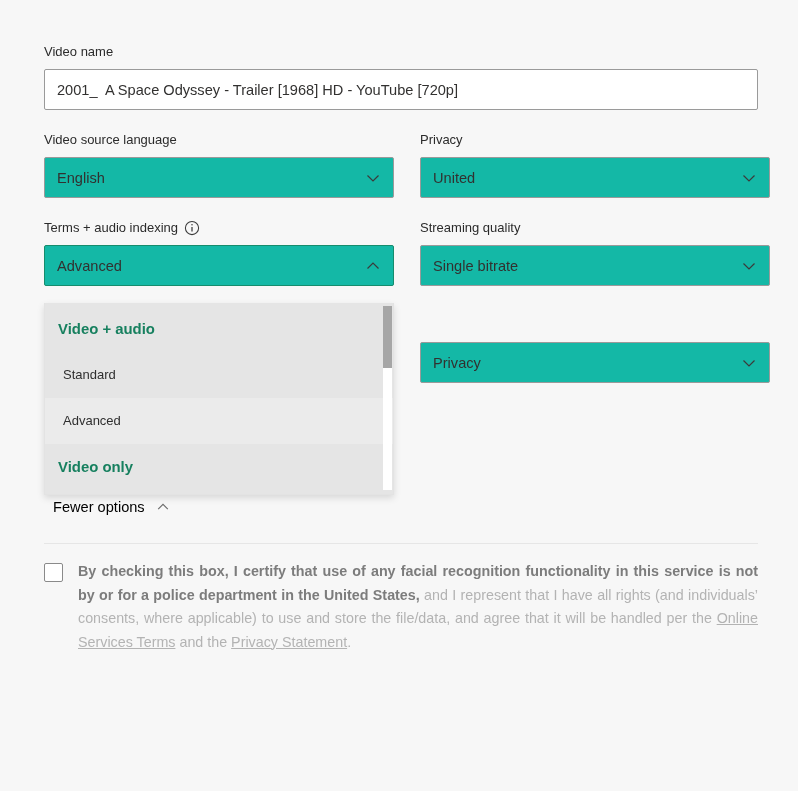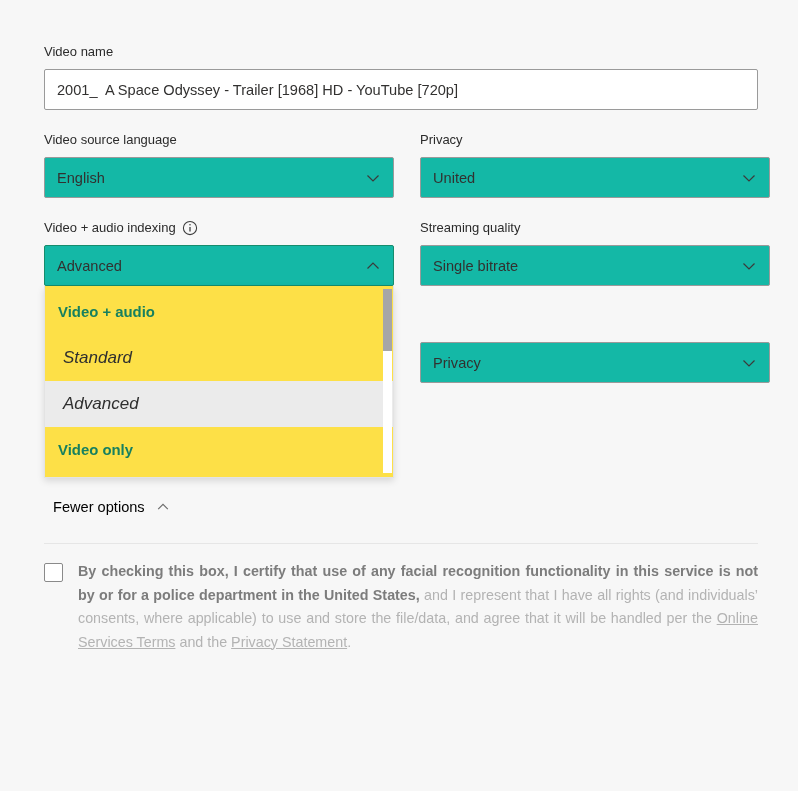--- a/index.html
+++ b/index.html
@@ -86,44 +86,43 @@
     flex: 0 0 16px;
     color: #3b3b3b;
     display: block;
   }
 
   
   .dropdown-wrap { position: relative; }
   .dropdown {
     position: absolute;
     left: 0;
-    top: 41px;
+    top: 58px;
     width: 350px;
-    background: #fde047;
+    background: #e5e5e5;
     border: 1px solid #e3e3e3;
     border-top: none;
     box-shadow: 0 3px 7px rgba(0,0,0,0.13);
     z-index: 40;
     padding-top: 3px;
     padding-bottom: 4px;
   }
   .dd-group {
     font-size: 14.9px;
     font-weight: bold;
     color: #17805f;
     padding: 13px 12px 13px 13px;
     line-height: 20px;
   }
   .dd-item {
-    font-size: 17px;
+    font-size: 13px;
     color: #2f2f2f;
     padding: 13px 12px 13px 18px;
     line-height: 20px;
     cursor: pointer;
-    font-style: italic;
   }
   .dd-item.selected { background: #ebebeb; }
 
   .dd-scrolltrack {
     position: absolute;
     right: 1px;
     top: 3px;
     bottom: 4px;
     width: 9px;
     background: #ffffff;
@@ -228,21 +227,21 @@
         <svg class="chev" viewBox="0 0 16 16" fill="none" stroke="currentColor" stroke-width="1.2">
             <path d="M2.5 5.5 L8 11 L13.5 5.5"></path>
           </svg>
       </div>
     </div>
   </div>
 
   <div class="row">
     <div class="col">
       <div class="field-label">
-        <span>Video + audio indexing</span>
+        <span>Terms + audio indexing</span>
         <svg class="info-icon" viewBox="0 0 16 16" fill="none" stroke="currentColor" stroke-width="1.05">
           <circle cx="8" cy="8" r="6.6"></circle>
           <circle cx="8" cy="4.7" r="0.78" fill="currentColor" stroke="none"></circle>
           <path d="M8 7.1 L8 11.6" stroke-width="1.25"></path>
         </svg>
       </div>
 
       <div class="dropdown-wrap">
         <div class="combo active">
           <span class="value">Advanced</span>

